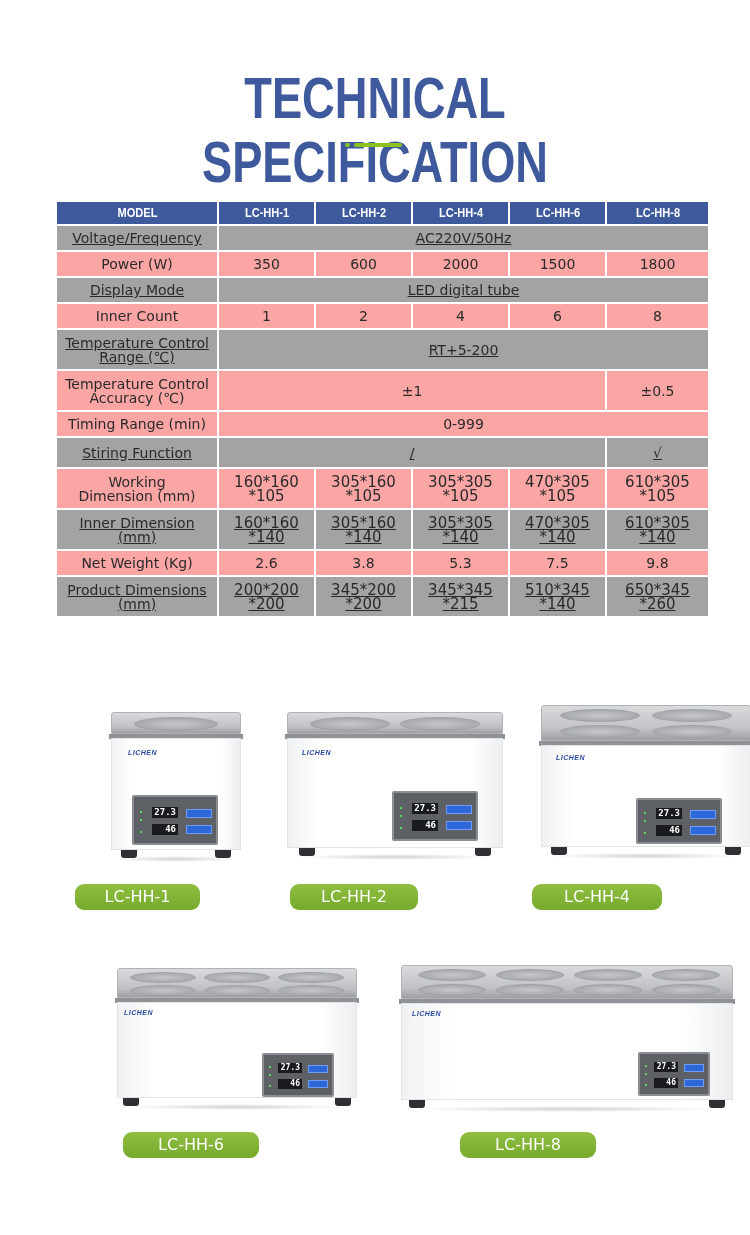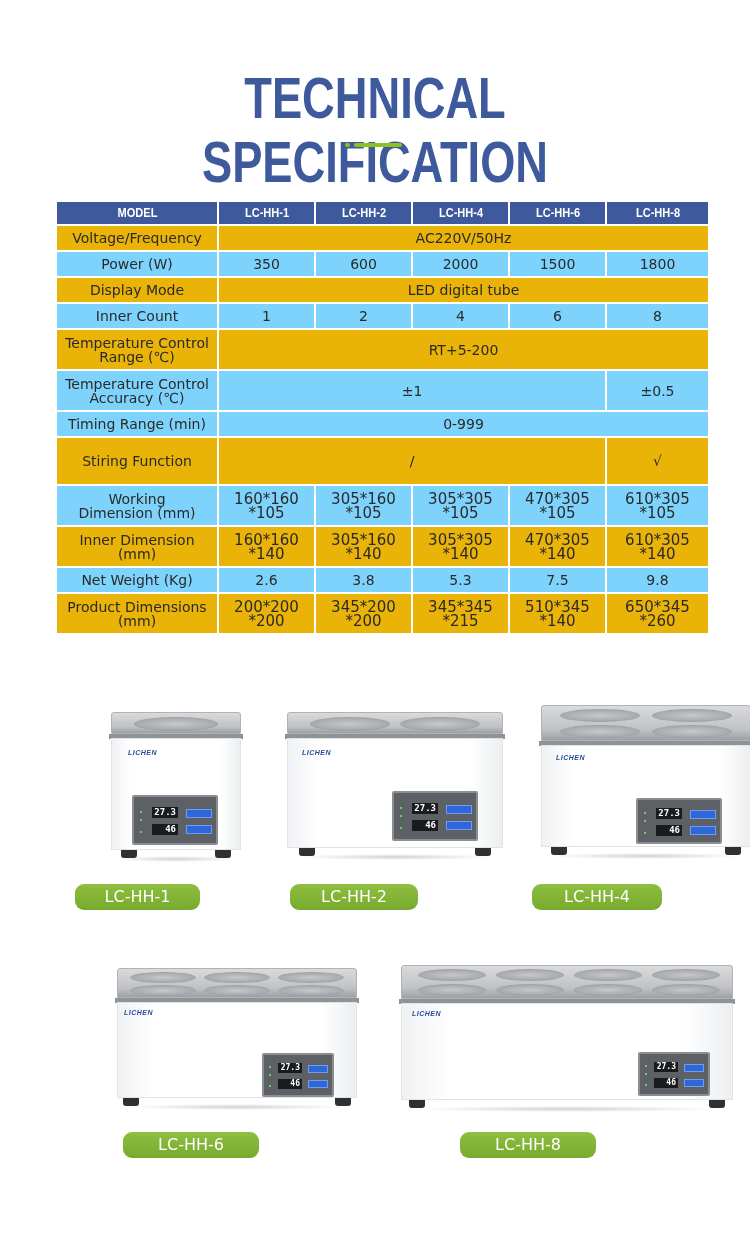--- a/index.html
+++ b/index.html
@@ -21,25 +21,25 @@
     position: absolute; left: 55px; top: 200px; width: 649px;
     border-collapse: separate; border-spacing: 2px; table-layout: fixed;
     font-family: "DejaVu Sans", sans-serif; font-size: 14px; color: #2a2a2a;
   }
   table.spec td, table.spec th { text-align: center; vertical-align: middle; padding: 0 2px; line-height: 14px; }
   table.spec th {
     background: #3f5a9c; color: #fff; height: 22px;
     font-family: "Liberation Sans", sans-serif; font-weight: bold; font-size: 13px;
   }
   table.spec th span { display: inline-block; transform: scaleX(0.85); }
-  tr.dark td { background: #eab308; }
-  tr.light td { background: #7dd3fc; }
+  tr.dark td { background: #a3a3a3; text-decoration: underline; }
+  tr.light td { background: #fca5a5; }
   tr.h24 td { height: 24px; }
   tr.h38 td { height: 39px; }
-  tr.h30 td { height: 46px; }
+  tr.h30 td { height: 29px; }
   td.lbl { font-size: 14px; line-height: 14px; }
   td.dim { font-size: 15px; line-height: 12px; }
 
   .product { position: absolute; }
   .machine { position: absolute; margin-left: 41px; }
   .lid {
     position: absolute; left: 0; right: 0; top: 0; height: 26px;
     background: linear-gradient(#d9dadc, #bfc1c4 70%, #9da0a4);
     border: 1px solid #b0b2b5; border-radius: 3px 3px 0 0;
   }

